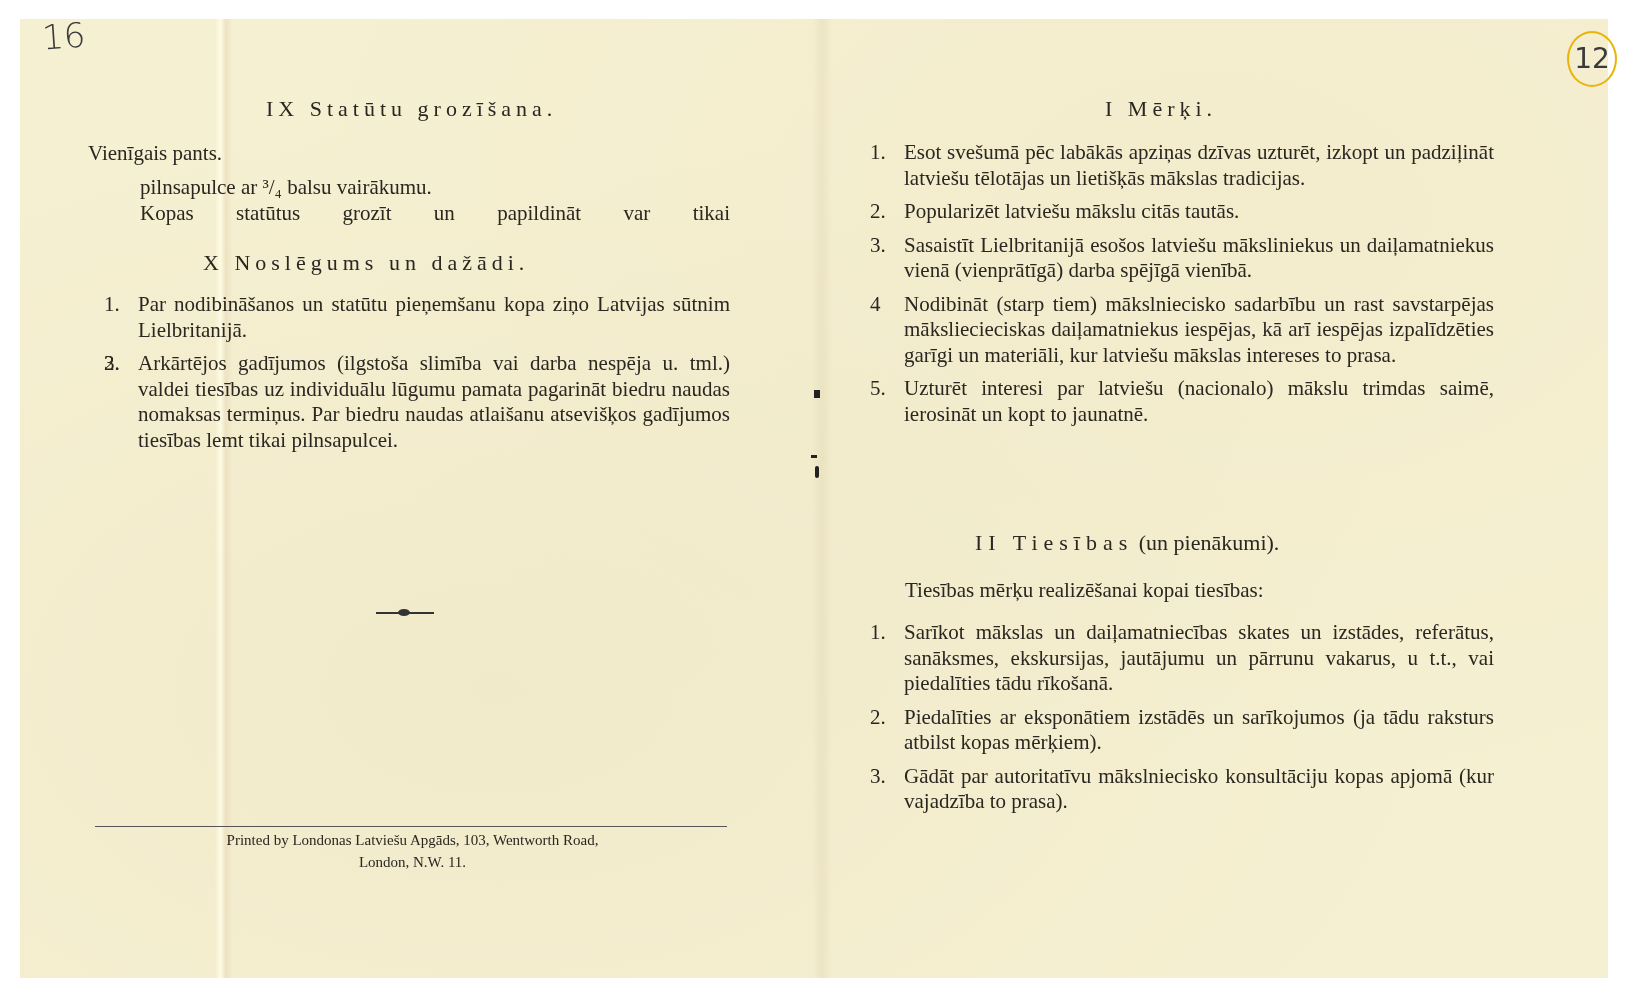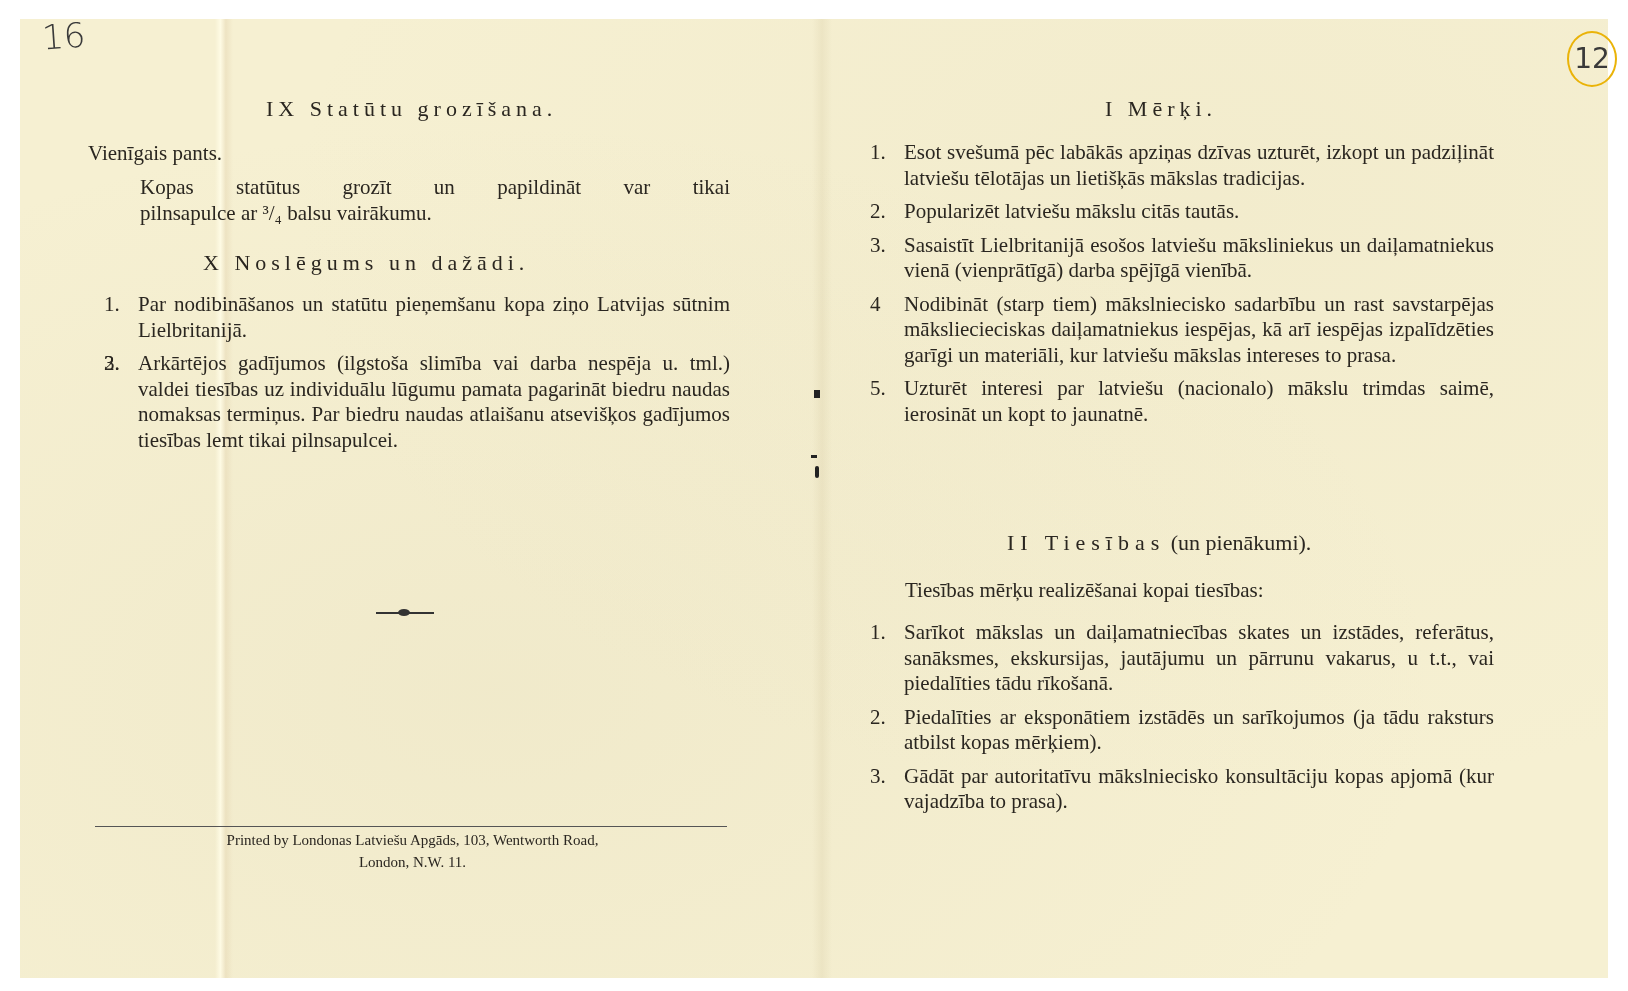--- a/index.html
+++ b/index.html
@@ -46,22 +46,22 @@
   <div class="fold-left"></div>
   <div class="fold-center"></div>
 </div>
 
 <div class="hand hand16">16</div>
 <div class="hand hand12">12</div>
 
 <div class="heading" style="left:218px; top:96px;margin-left:48px;">IX  Statūtu grozīšana.</div>
 <div class="para" style="left:88px; top:140px;">Vienīgais pants.</div>
 <div class="para" style="left:140px; top:174px; width:590px; text-align:justify;">
+  <div>pilnsapulce ar ³/₄ balsu vairākumu.</div>
   <div style="text-align-last:justify;">Kopas statūtus grozīt un papildināt var tikai</div>
-  <div>pilnsapulce ar ³/₄ balsu vairākumu.</div>
 </div>
 
 <div class="heading" style="left:203px; top:250px;">X  Noslēgums un dažādi.</div>
 
 <ul class="list" style="left:104px; top:292px; width:626px;">
   <li>
     <span class="num">1.</span>
     <span>Par nodibināšanos un statūtu pieņemšanu kopa ziņo Latvijas sūtnim Lielbritanijā.</span>
   </li>
   <li>
@@ -107,21 +107,21 @@
     <span class="num">4</span>
     <span>Nodibināt (starp tiem) mākslniecisko sadarbību un rast savstarpējas māksliecieciskas daiļamatniekus iespējas, kā arī iespējas izpalīdzēties garīgi un materiāli, kur latviešu mākslas intereses to prasa.</span>
   </li>
   <li>
     <span class="num">5.</span>
     <span>Uzturēt interesi par latviešu (nacionalo) mākslu trimdas saimē, ierosināt un kopt to jaunatnē.</span>
   </li>
 </ul>
 
 <div class="heading" style="left:975px; top:530px; letter-spacing:0;">
-  <span style="letter-spacing:6px;margin-left:32px;">II  Tiesības</span>
+  <span style="letter-spacing:6px;">II  Tiesības</span>
   <span>(un pienākumi).</span>
 </div>
 
 <div class="para" style="left:905px; top:577px;">Tiesības mērķu realizēšanai kopai tiesības:</div>
 
 <ul class="list" style="left:870px; top:620px; width:624px;">
   <li>
     <span class="num">1.</span>
     <span>Sarīkot mākslas un daiļamatniecības skates un izstādes, referātus, sanāksmes, ekskursijas, jautājumu un pārrunu vakarus, u t.t., vai piedalīties tādu rīkošanā.</span>
   </li>

